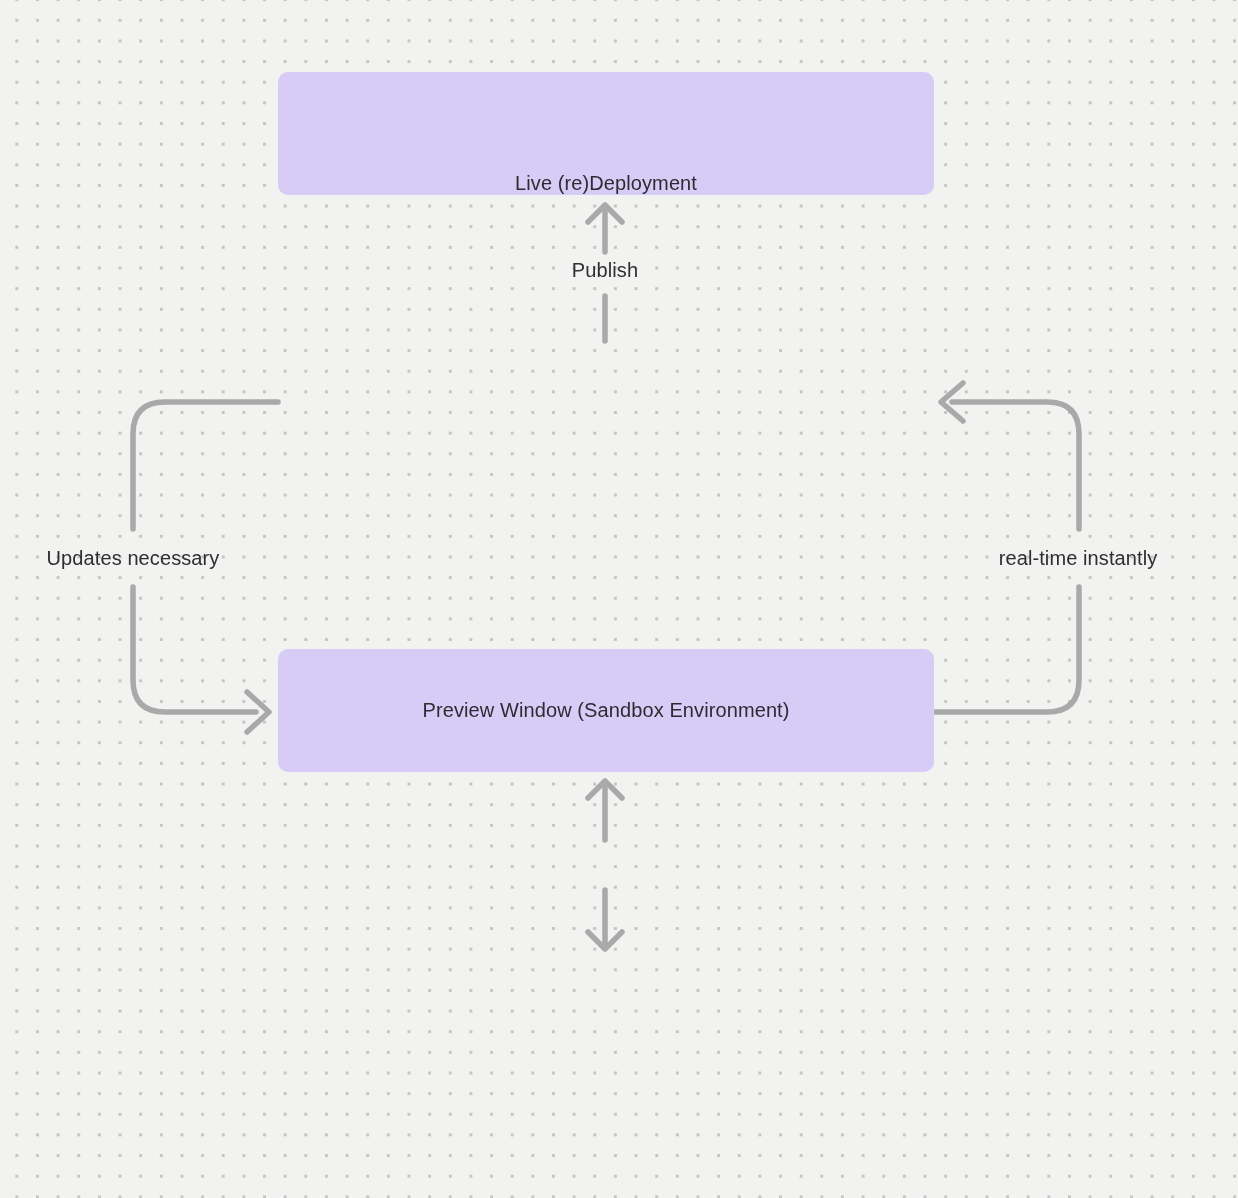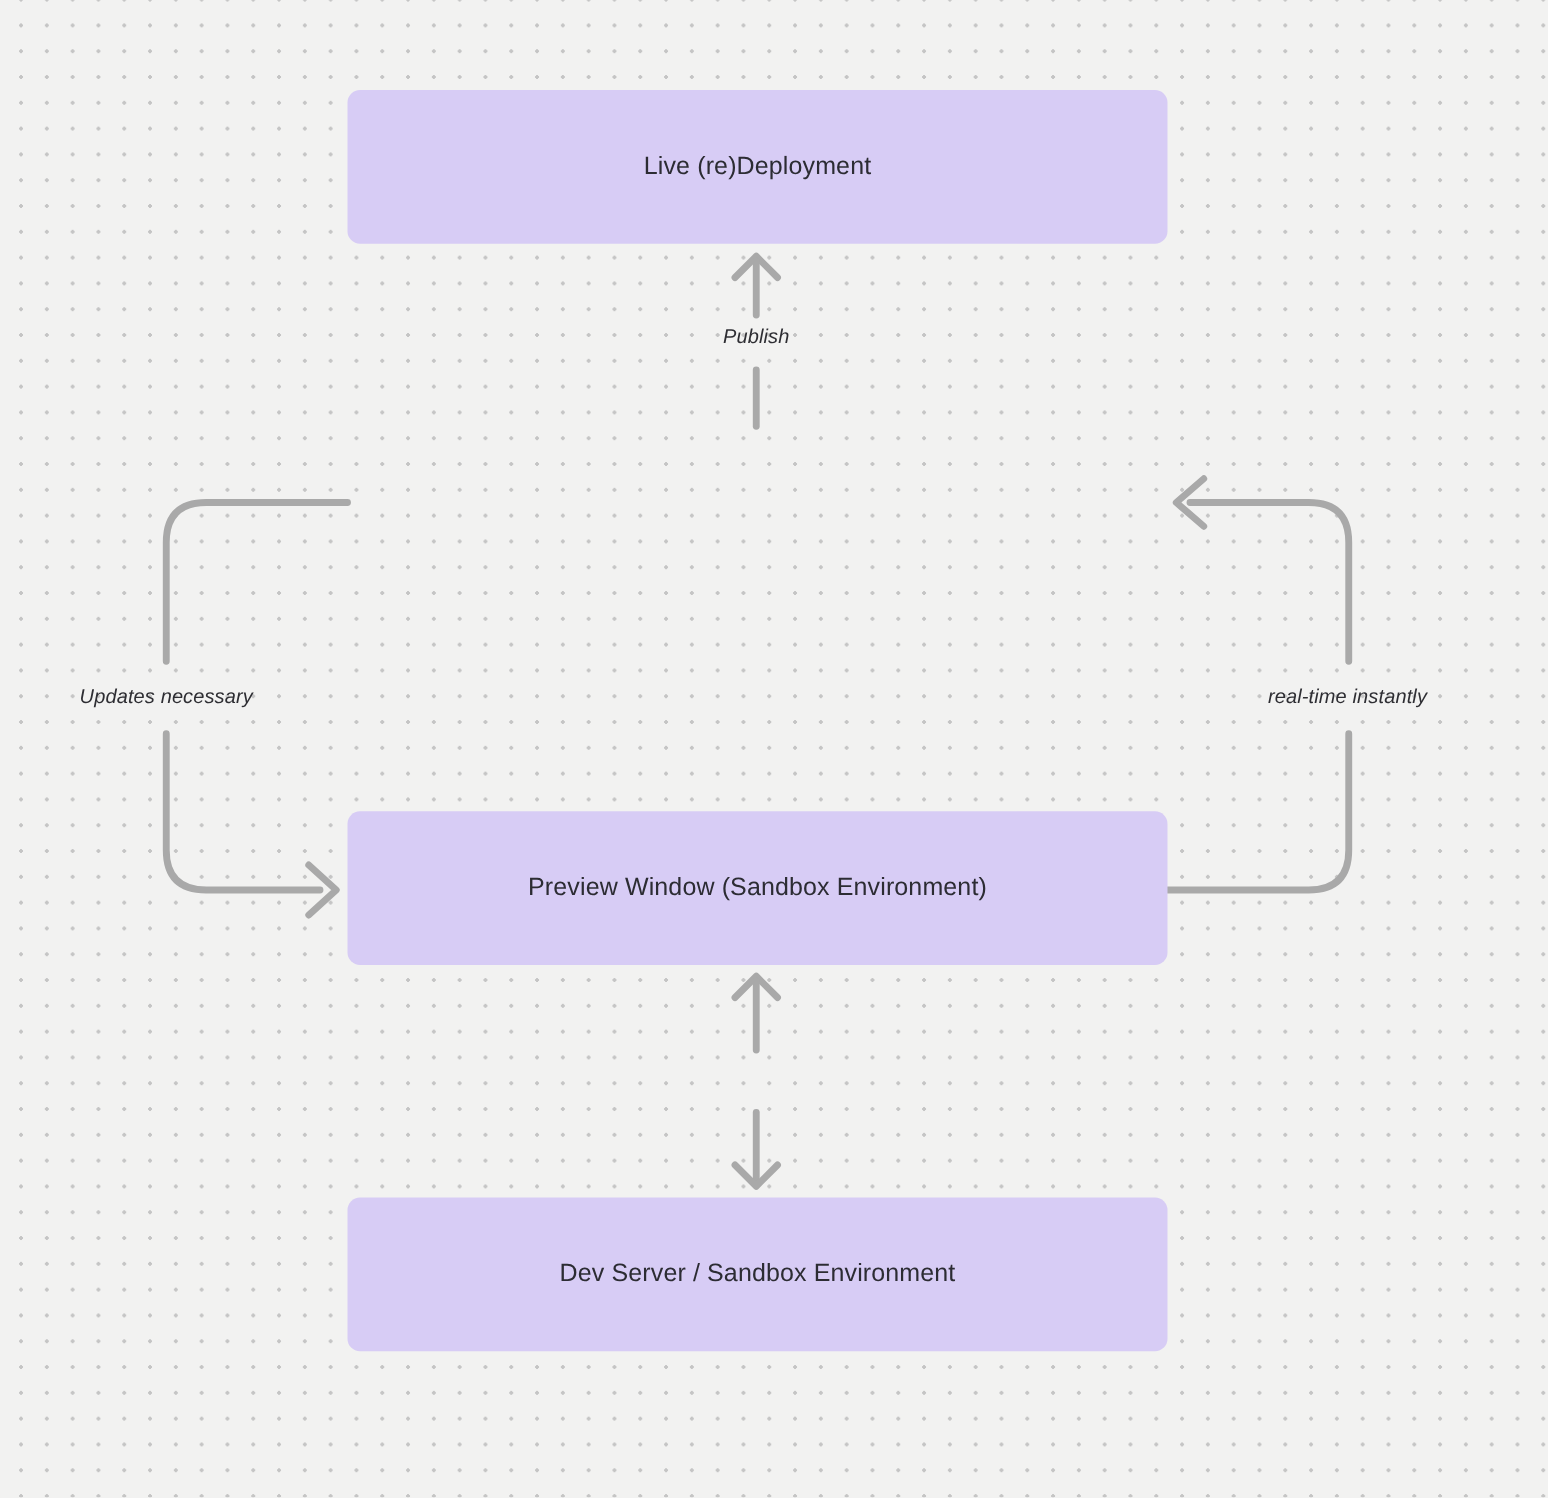--- a/index.html
+++ b/index.html
@@ -42,23 +42,22 @@
     text-align: center;
     color: #2c2c33;
     font-size: 20px;
     letter-spacing: 0.1px;
   }
   .edge-label {
     position: absolute;
     transform: translate(-50%, -50%);
     white-space: nowrap;
     color: #2e2e33;
-    font-size: 16px;
+    font-size: 20px;
     letter-spacing: 0.1px;
-    font-style: italic;
   }
 </style>
 </head>
 <body>
 
 <div class="canvas">
 
   <svg class="connectors" viewBox="0 0 1238 1198" width="1238" height="1198" aria-hidden="true">
 
     <g>
@@ -80,32 +79,29 @@
     </g>
 
     <g>
       <path d="M588 798 L605 781 L622 798"></path>
       <path d="M605 785 L605 840"></path>
       <path d="M605 890 L605 945"></path>
       <path d="M588 932 L605 949 L622 932"></path>
     </g>
   </svg>
 
-  <div class="node" style="top: 72px;">
+  <div class="node" style="top: 72px; align-items: flex-end;">
     <span>Live (re)Deployment</span>
   </div>
 
 
   <div class="node" style="top: 649px;">
     <span>Preview Window (Sandbox Environment)</span>
   </div>
 
-  <div class="node" style="top: 958px;">
-    <span>Dev Server / Sandbox Environment</span>
-  </div>
 
   <div class="edge-label" style="left: 605px; top: 270px;">Publish</div>
 
   <div class="edge-label" style="left: 133px; top: 558px;">Updates necessary</div>
 
   <div class="edge-label" style="left: 1078px; top: 558px;">real-time instantly</div>
 
 
 </div>
 

